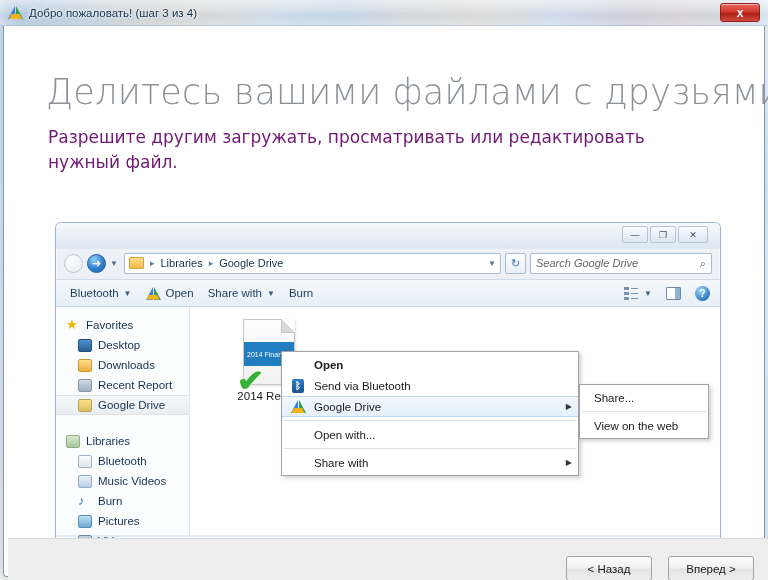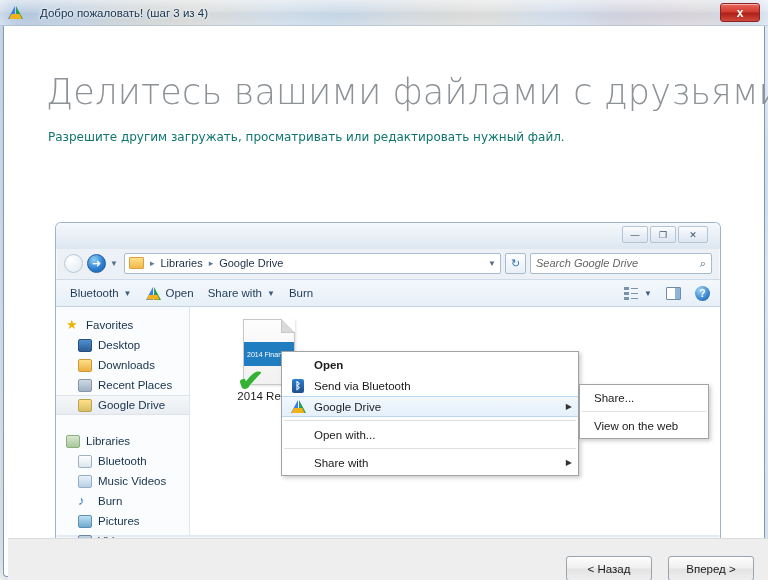--- a/index.html
+++ b/index.html
@@ -36,21 +36,21 @@
   
   #wizard-window {
     position: absolute; left: 0; top: 0; width: 768px; height: 580px;
   }
   #wizard-titlebar {
     position: absolute; left: 0; top: 0; width: 768px; height: 26px;
     background: linear-gradient(180deg,
       rgba(236,243,250,.55) 0%, rgba(214,229,244,.45) 48%,
       rgba(196,217,238,.42) 52%, rgba(222,235,247,.55) 100%);
     border-bottom: 1px solid rgba(120,150,180,.35);
-    display: flex; align-items: center; padding-left: 8px; gap: 11px;
+    display: flex; align-items: center; padding-left: 8px;
   }
   #wizard-title-text {
     font-size: 11.5px; color: #14324f; white-space: nowrap;
     margin-left: 6px; text-shadow: 0 0 3px #fff, 0 0 5px #fff;
   }
   .gd-logo { width: 15px; height: 13px; position: relative; flex: none; }
   .gd-logo i { position: absolute; display: block; }
   .gd-t { 
     left: 0; top: 0; width: 0; height: 0;
     border-left: 7.5px solid transparent; border-right: 0 solid transparent;
@@ -82,21 +82,21 @@
 
   
   #page-title {
     position: absolute; left: 42px; top: 46px;
     font-size: 35px; font-weight: 300; color: #8d9297;
     letter-spacing: .2px; white-space: nowrap;
     font-family: "DejaVu Sans", sans-serif;
   }
   #page-subtitle {
     position: absolute; left: 44px; top: 99px; width: 640px;
-    font-size: 12px; line-height: 25px; color: #0f766e;
+    font-size: 17px; line-height: 25px; color: #701a75;
     font-family: "DejaVu Sans", sans-serif;
   }
 
   
   #explorer-window {
     position: absolute; left: 51px; top: 196px;
     width: 666px; height: 316px;
     background: linear-gradient(180deg, #eef2f7 0%, #e3eaf2 100%);
     border: 1px solid #9db5cd; border-bottom: none;
     border-radius: 6px 6px 0 0; overflow: hidden;
@@ -388,21 +388,21 @@
           <div class="nav-row child">
             <span class="ni ni-desktop"></span>
             <span>Desktop</span>
           </div>
           <div class="nav-row child">
             <span class="ni ni-downloads"></span>
             <span>Downloads</span>
           </div>
           <div class="nav-row child">
             <span class="ni ni-recent"></span>
-            <span>Recent Places</span>
+            <span>Recent Report</span>
           </div>
           <div class="nav-row child selected">
             <span class="ni ni-gdrive"></span>
             <span>Google Drive</span>
           </div>
 
           <div class="nav-gap"></div>
 
           <div class="nav-row">
             <span class="ni ni-lib"></span>

